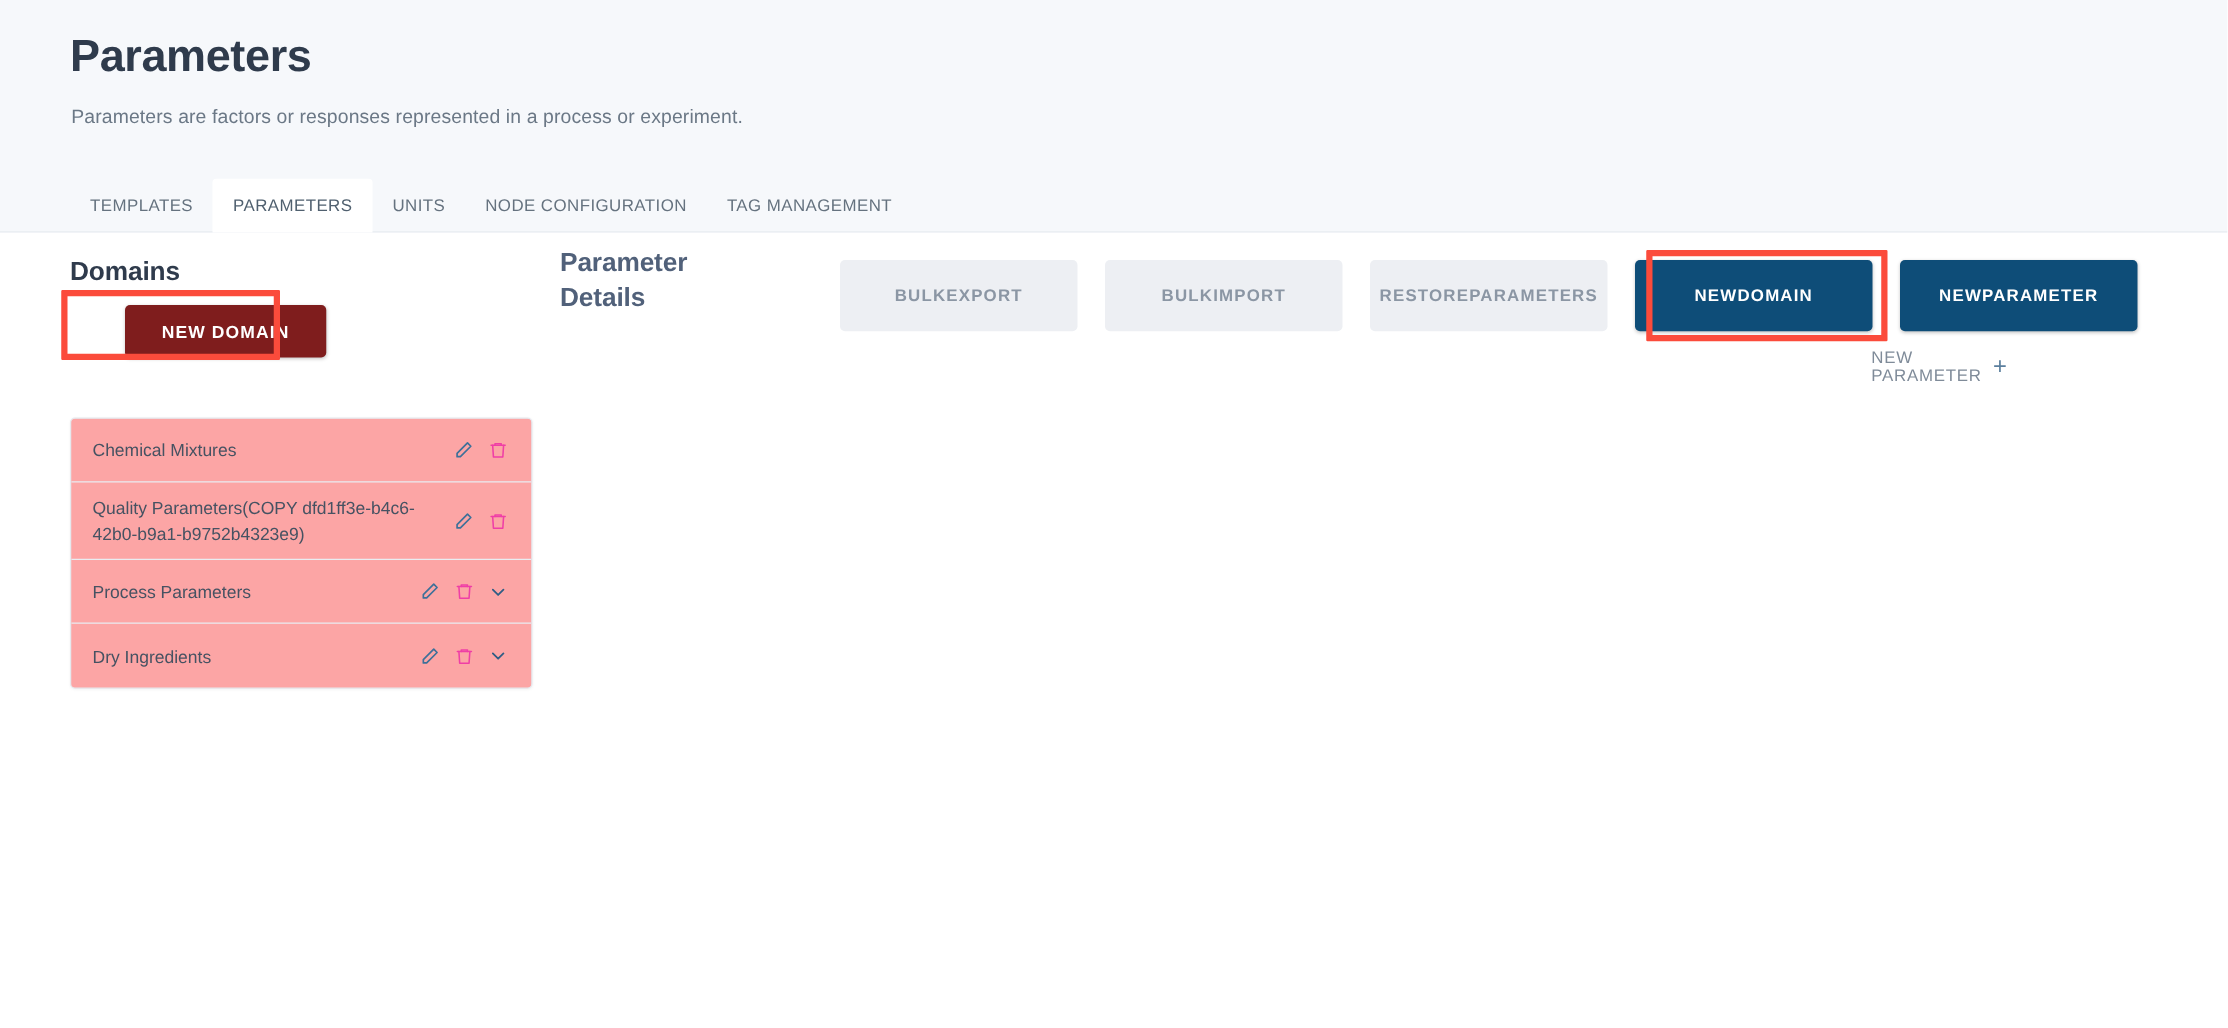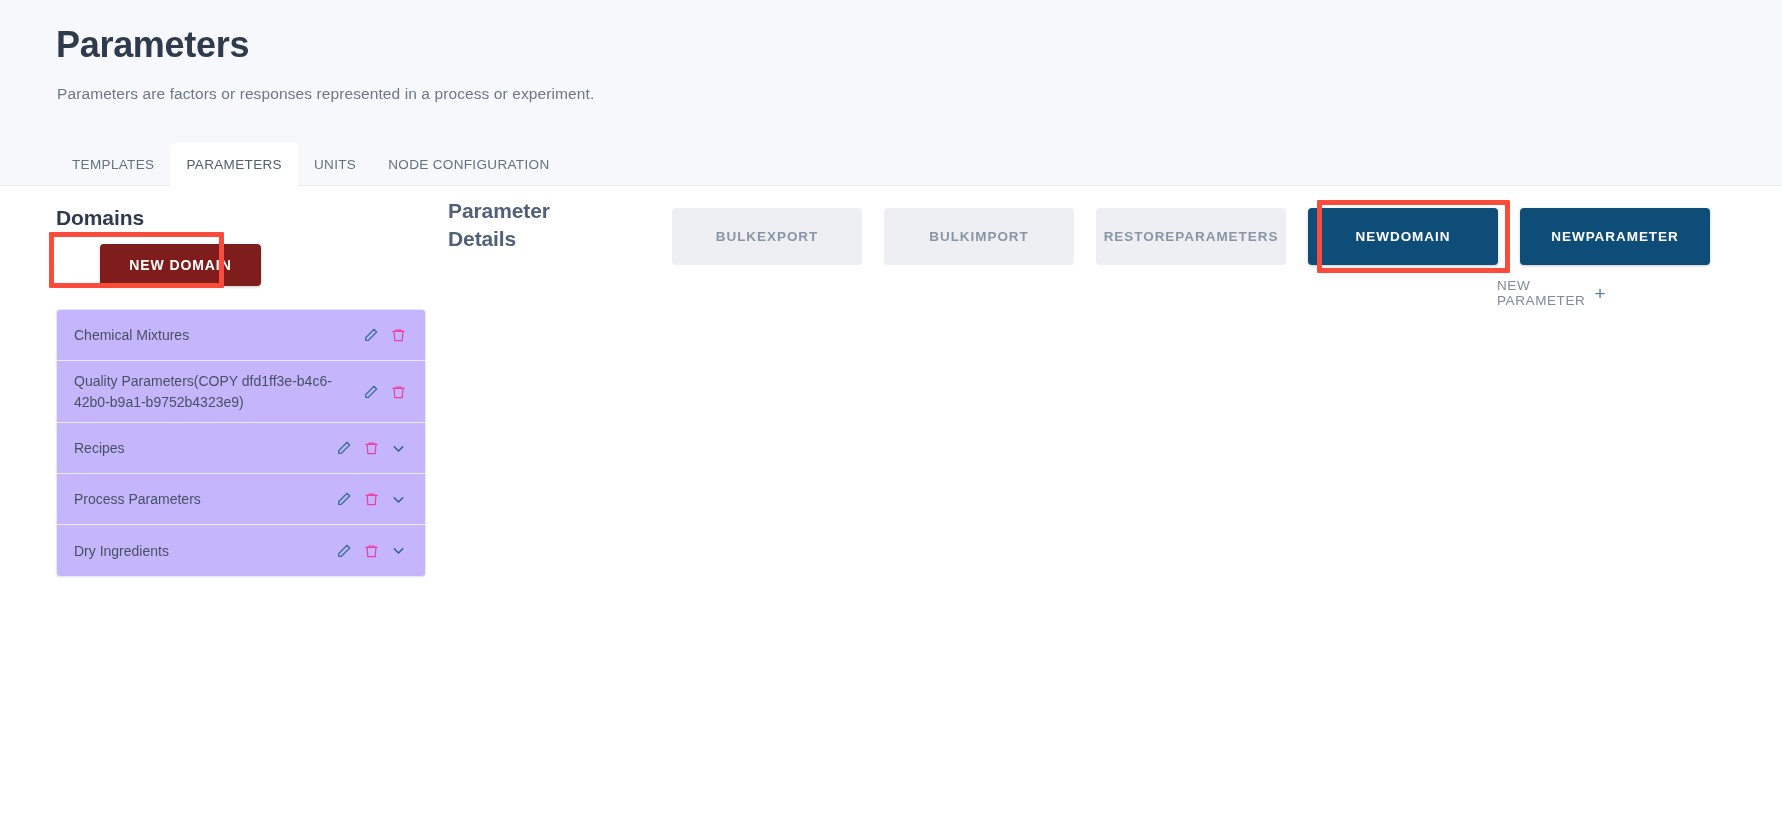--- a/index.html
+++ b/index.html
@@ -169,23 +169,23 @@
   .search-icon {
     width: 44px;
     display: flex;
     align-items: center;
     justify-content: center;
     cursor: pointer;
   }
 
   
   .domain-list {
-    margin-top: 23px;
+    margin-top: 48px;
     width: 370px;
-    background: #c4b5fd;
+    background: #fca5a5;
     border: 1px solid #e6e9ee;
     border-radius: 4px;
     box-shadow: 0 1px 2px rgba(25,40,60,0.05);
     overflow: hidden;
   }
 
   .domain-row {
     display: flex;
     align-items: center;
     min-height: 51px;
@@ -298,20 +298,21 @@
 
   <div class="header-band">
     <div class="page-title">Parameters</div>
     <div class="page-subtitle">Parameters are factors or responses represented in a process or experiment.</div>
 
     <div class="tabs">
       <button class="tab">TEMPLATES</button>
       <button class="tab active">PARAMETERS</button>
       <button class="tab">UNITS</button>
       <button class="tab">NODE CONFIGURATION</button>
+      <button class="tab">TAG MANAGEMENT</button>
     </div>
   </div>
 
   <div class="domains-col">
     <div class="domains-heading">Domains</div>
 
     <button class="btn-primary new-domain-side">NEW DOMAIN</button>
 
 
     <div class="domain-list">
@@ -345,42 +346,20 @@
           <span class="icon-btn">
             <svg width="15" height="16" viewBox="0 0 24 24" fill="none" stroke="#ef3fa6" stroke-width="2" stroke-linecap="round" stroke-linejoin="round">
               <path d="M3 6h18"></path>
               <path d="M8 6V4h8v2"></path>
               <path d="M5 6l1 15h12l1-15"></path>
             </svg>
           </span>
         </span>
       </div>
 
-      <div class="domain-row">
-        <span class="domain-label">Recipes</span>
-        <span class="row-actions">
-          <span class="icon-btn">
-            <svg width="16" height="16" viewBox="0 0 24 24" fill="none" stroke="#3d7099" stroke-width="2" stroke-linecap="round" stroke-linejoin="round">
-              <path d="M16.5 3.5l4 4L8 20H4v-4L16.5 3.5z"></path>
-            </svg>
-          </span>
-          <span class="icon-btn">
-            <svg width="15" height="16" viewBox="0 0 24 24" fill="none" stroke="#ef3fa6" stroke-width="2" stroke-linecap="round" stroke-linejoin="round">
-              <path d="M3 6h18"></path>
-              <path d="M8 6V4h8v2"></path>
-              <path d="M5 6l1 15h12l1-15"></path>
-            </svg>
-          </span>
-          <span class="icon-btn">
-            <svg width="17" height="17" viewBox="0 0 24 24" fill="none" stroke="#2f5d85" stroke-width="2" stroke-linecap="round" stroke-linejoin="round">
-              <polyline points="6 9.5 12 15.5 18 9.5"></polyline>
-            </svg>
-          </span>
-        </span>
-      </div>
 
       <div class="domain-row">
         <span class="domain-label">Process Parameters</span>
         <span class="row-actions">
           <span class="icon-btn">
             <svg width="16" height="16" viewBox="0 0 24 24" fill="none" stroke="#3d7099" stroke-width="2" stroke-linecap="round" stroke-linejoin="round">
               <path d="M16.5 3.5l4 4L8 20H4v-4L16.5 3.5z"></path>
             </svg>
           </span>
           <span class="icon-btn">

